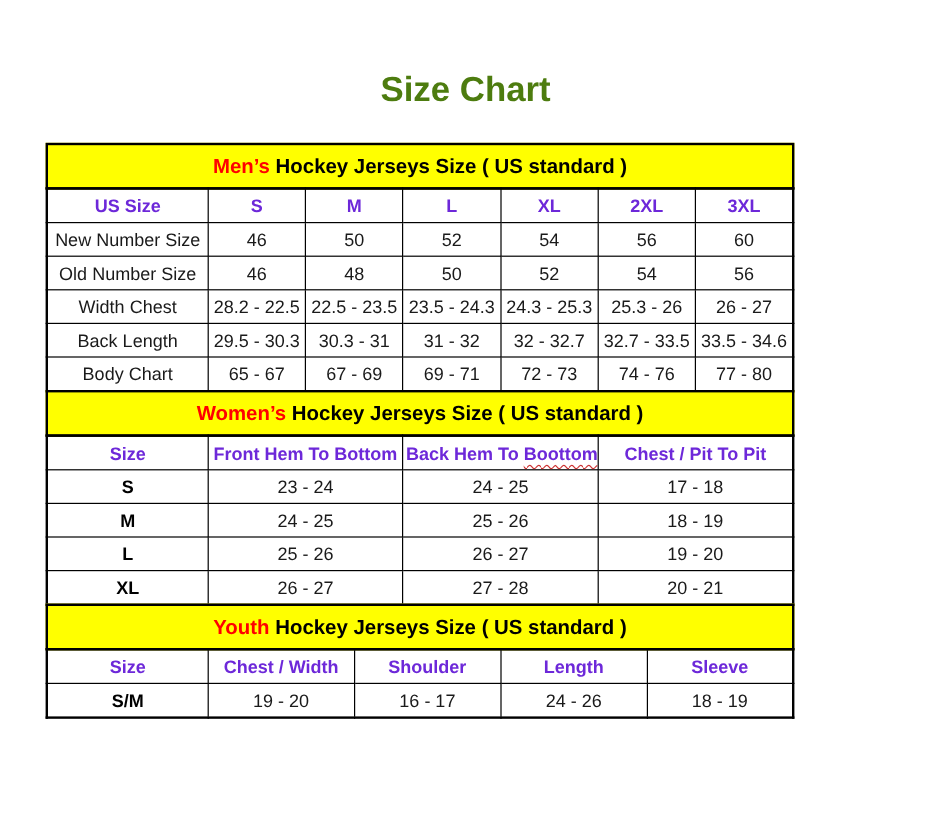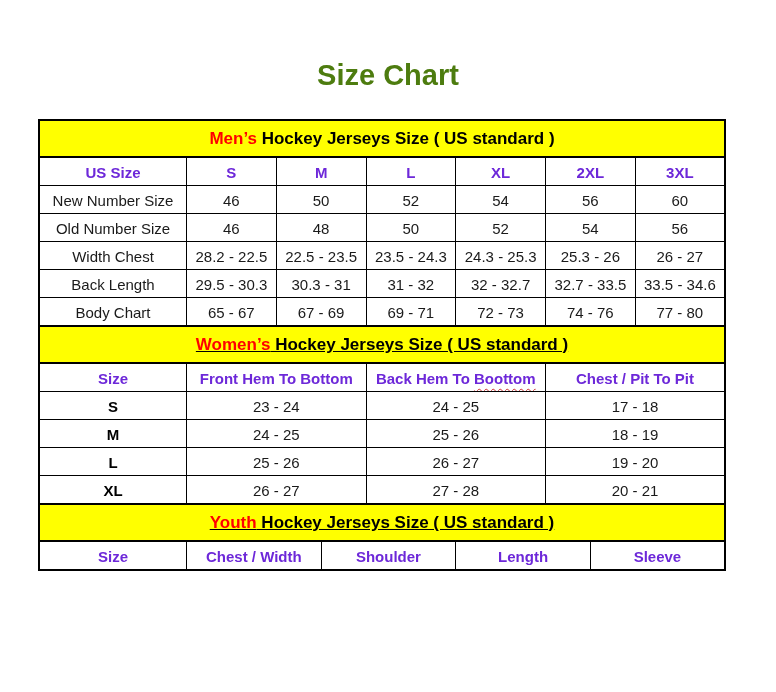--- a/index.html
+++ b/index.html
@@ -17,21 +17,21 @@
   .page-title {
     margin: 58px 0 0 0;
     text-align: center;
     font-size: 29px;
     line-height: 34px;
     font-weight: bold;
     letter-spacing: 0px;
     color: #4d7c0f;
   }
   .chart-wrap {
-    width: 688px;
+    width: 624px;
     margin: 27px 0 0 38px;
   }
   .band {
     border: 2px solid #000;
     background: #ffff00;
     text-align: center;
     font-size: 17px;
     font-weight: bold;
     padding: 8px 0 7px 0;
     color: #000;
@@ -40,21 +40,21 @@
     color: #ff0000;
   }
   .chart-wrap > table {
     border-collapse: collapse;
     width: 100%;
     table-layout: fixed;
     margin-top: -2px;
     border: 2px solid #000;
   }
   .chart-wrap > .band + table { margin-top: -2px; }
-  .chart-wrap > table + .band { margin-top: -2px; text-decoration: underline; }
+  .chart-wrap > table + .band { margin-top: -2px; }
   th, td {
     border: 1px solid #000;
     text-align: center;
     vertical-align: middle;
     font-size: 15px;
     padding: 4px 2px 3px 2px;
     height: 20px;
     overflow: hidden;
     white-space: nowrap;
   }
@@ -188,15 +188,22 @@
       <thead>
         <tr>
           <th class="first-col">Size</th>
           <th>Chest / Width</th>
           <th>Shoulder</th>
           <th>Length</th>
           <th>Sleeve</th>
         </tr>
       </thead>
       <tbody>
+        <tr>
+          <td class="first-col label-bold">S/M</td>
+          <td>19 - 20</td>
+          <td>16 - 17</td>
+          <td>24 - 26</td>
+          <td>18 - 19</td>
+        </tr>
       </tbody>
     </table>
   </div>
 
 </body></html>

